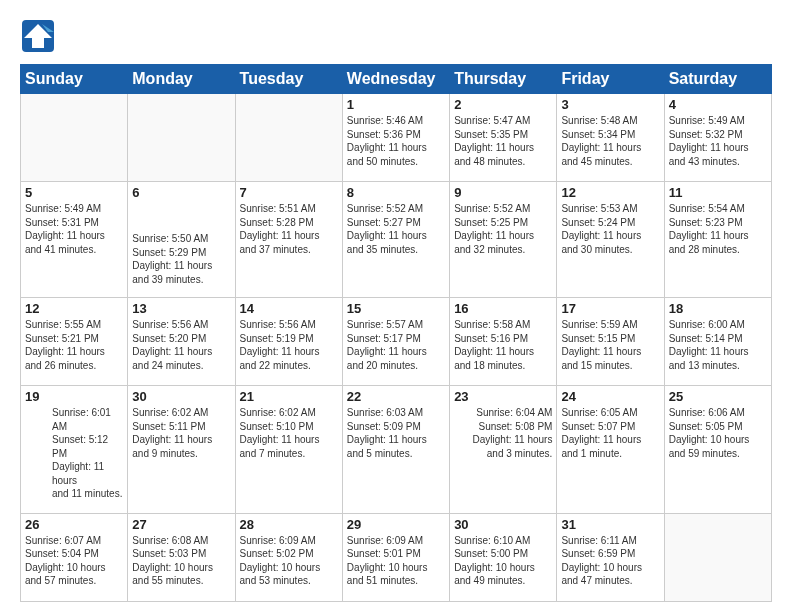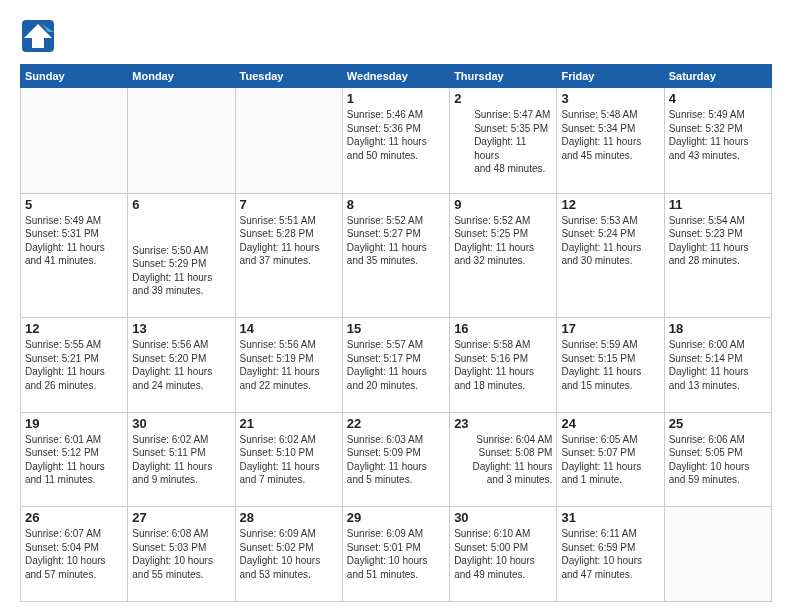--- a/index.html
+++ b/index.html
@@ -54,21 +54,21 @@
     .calendar {
       flex: 1;
       border: 1px solid #ccc;
       border-collapse: collapse;
       width: 100%;
       table-layout: fixed;
     }
     .calendar th {
       background: #1a5fa8;
       color: #fff;
-      font-size: 11px;
+      font-size: 16px;
       font-weight: bold;
       padding: 5px 4px;
       text-align: left;
       border: 1px solid #1a5fa8;
     }
     .calendar td {
       border: 1px solid #ccc;
       vertical-align: top;
       padding: 3px 4px;
       font-size: 9.5px;
@@ -132,21 +132,21 @@
           <td class="empty"></td>
           <td>
             <div class="day-num">1</div>
             <div class="day-info" style="white-space: pre-wrap;">Sunrise: 5:46 AM
 Sunset: 5:36 PM
 Daylight: 11 hours
 and 50 minutes.</div>
           </td>
           <td>
             <div class="day-num">2</div>
-            <div class="day-info" style="white-space: pre-wrap; margin-left: 20px;">Sunrise: 5:47 AM
+            <div class="day-info" style="white-space: pre-wrap;">Sunrise: 5:47 AM
 Sunset: 5:35 PM
 Daylight: 11 hours
 and 48 minutes.</div>
           </td>
           <td>
             <div class="day-num">3</div>
             <div class="day-info" style="white-space: pre-wrap;">Sunrise: 5:48 AM
 Sunset: 5:34 PM
 Daylight: 11 hours
 and 45 minutes.</div>
@@ -257,21 +257,21 @@
             <div class="day-num">18</div>
             <div class="day-info" style="white-space: pre-wrap;">Sunrise: 6:00 AM
 Sunset: 5:14 PM
 Daylight: 11 hours
 and 13 minutes.</div>
           </td>
         </tr>
         <tr>
           <td>
             <div class="day-num">19</div>
-            <div class="day-info" style="white-space: pre-wrap;">Sunrise: 6:01 AM
+            <div class="day-info" style="white-space: pre-wrap; margin-left: 27px;">Sunrise: 6:01 AM
 Sunset: 5:12 PM
 Daylight: 11 hours
 and 11 minutes.</div>
           </td>
           <td>
             <div class="day-num">30</div>
             <div class="day-info" style="white-space: pre-wrap;">Sunrise: 6:02 AM
 Sunset: 5:11 PM
 Daylight: 11 hours
 and 9 minutes.</div>

